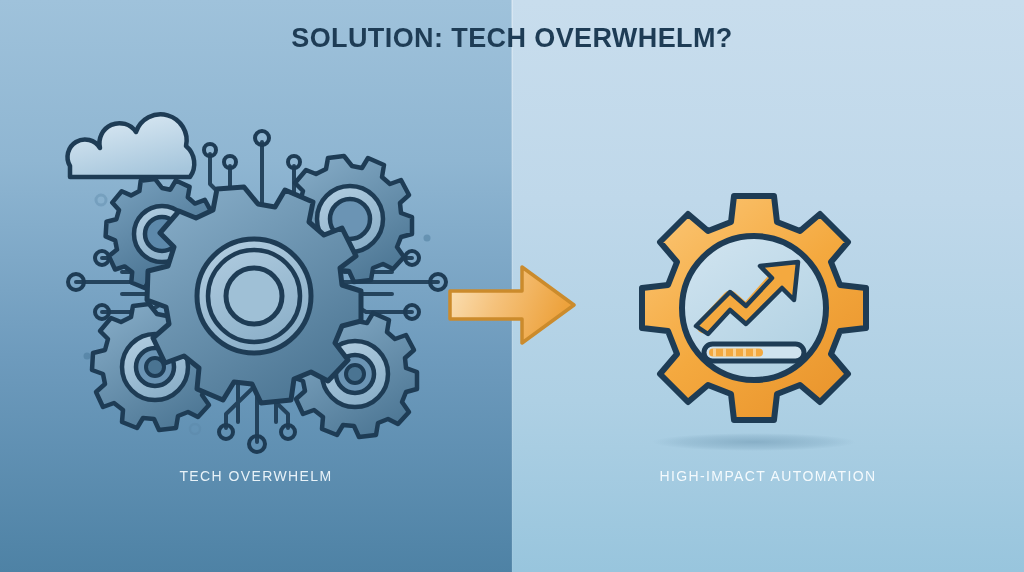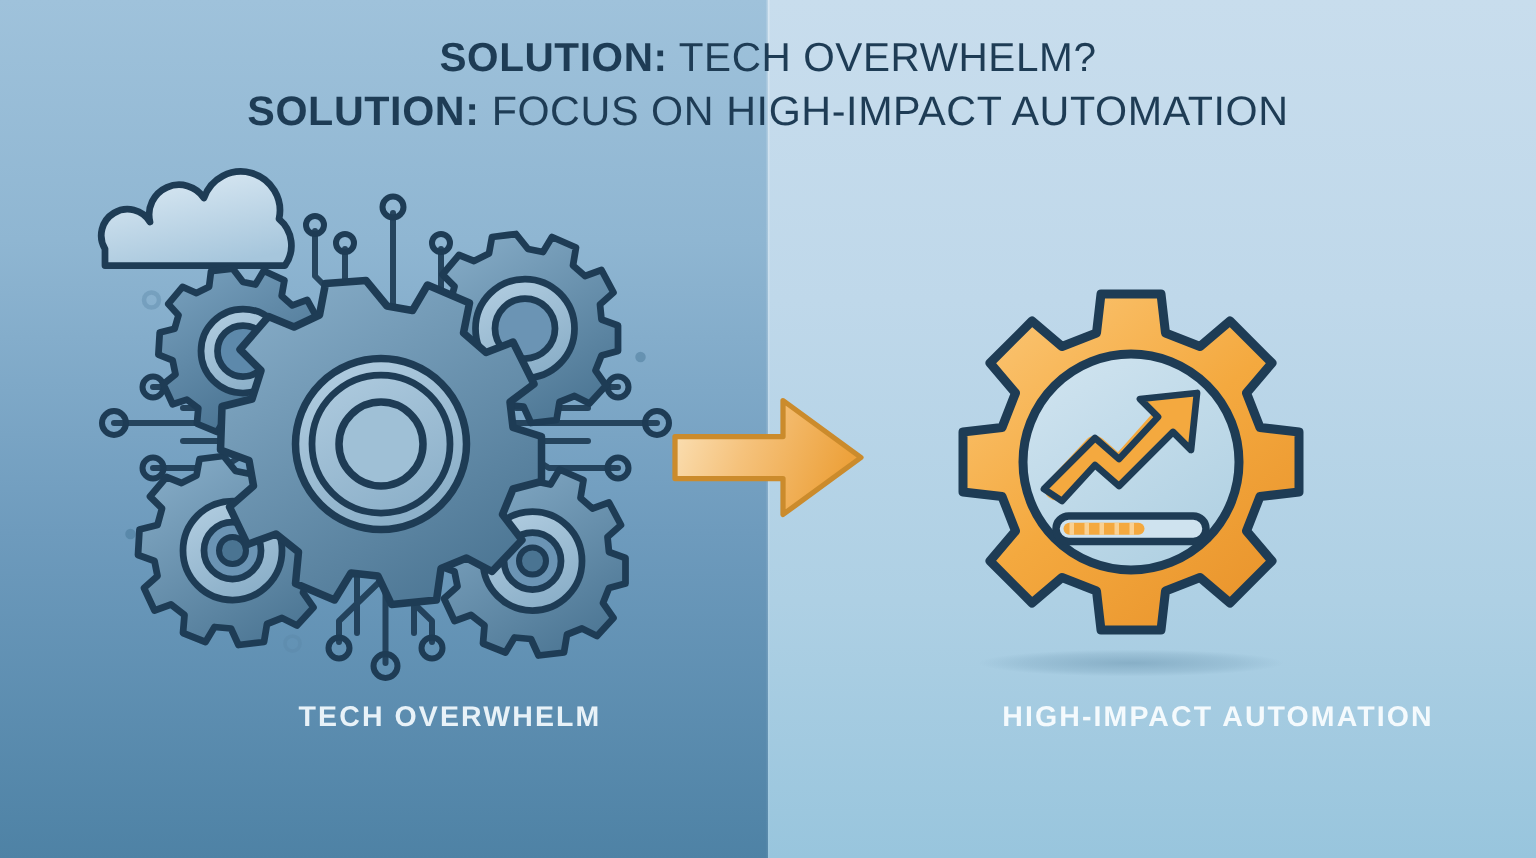--- a/index.html
+++ b/index.html
@@ -59,21 +59,21 @@
     font-family: "Liberation Sans", sans-serif;
     font-size: 27px;
     line-height: 36px;
     letter-spacing: 0.4px;
     white-space: nowrap;
   }
   .heading-line .lead {
     font-weight: 700;
   }
   .heading-line .rest {
-    font-weight: 400;
+    font-weight: 700;
   }
   #heading-line-2 {
     font-size: 27.5px;
   }
 
   
   .stage {
     position: absolute;
     z-index: 5;
   }
@@ -101,26 +101,25 @@
     width: 100%;
     height: 100%;
     overflow: visible;
   }
 
   
   .caption {
     position: absolute;
     top: 468px;
     font-family: "Liberation Sans", sans-serif;
-    font-size: 19px;
+    font-size: 14px;
     letter-spacing: 1.4px;
-    font-weight: 700;
+    font-weight: 400;
     white-space: nowrap;
     z-index: 10;
-    padding-left: 44px;
   }
   #caption-left {
     left: 0;
     width: 512px;
     text-align: center;
     color: #e8f2f8;
   }
   #caption-right {
     left: 512px;
     width: 512px;
@@ -132,21 +131,20 @@
 <body>
 
 <div id="infographic">
 
   <div class="panel" id="panel-left"></div>
   <div class="panel" id="panel-right"></div>
   <div id="panel-divider"></div>
 
   <div id="heading">
     <div class="heading-line" id="heading-line-1"><span class="lead">SOLUTION:</span><span class="rest"> TECH OVERWHELM?</span></div>
-    <div class="heading-line" id="heading-line-2"><span class="lead">SOLUTION:</span><span class="rest"> FOCUS ON HIGH-IMPACT AUTOMATION</span></div>
   </div>
 
   <div class="stage" id="stage-left">
     <svg class="stage-svg" viewBox="0 0 390 330" xmlns="http://www.w3.org/2000/svg">
       <defs>
         <linearGradient id="gearFillA" x1="0" y1="0" x2="0.6" y2="1">
           <stop offset="0%" stop-color="#7ba3c0"></stop>
           <stop offset="100%" stop-color="#456f8e"></stop>
         </linearGradient>
         <linearGradient id="gearFillB" x1="0.2" y1="0" x2="0.8" y2="1">

